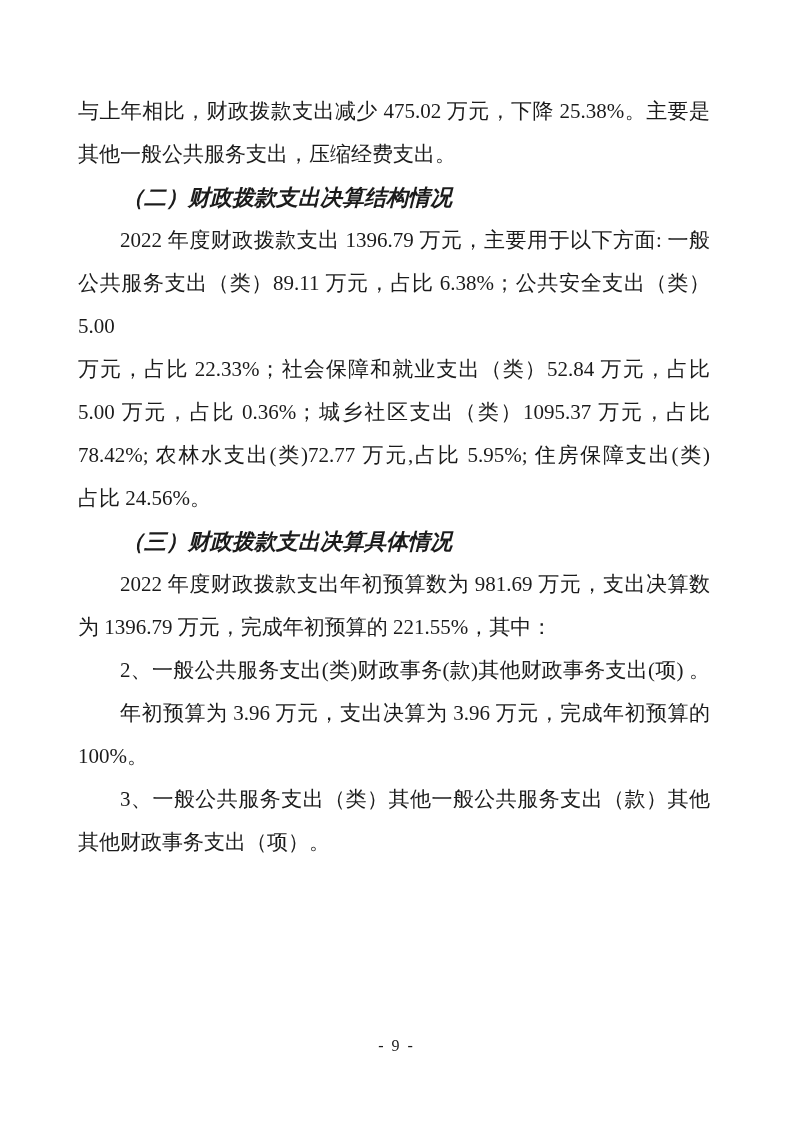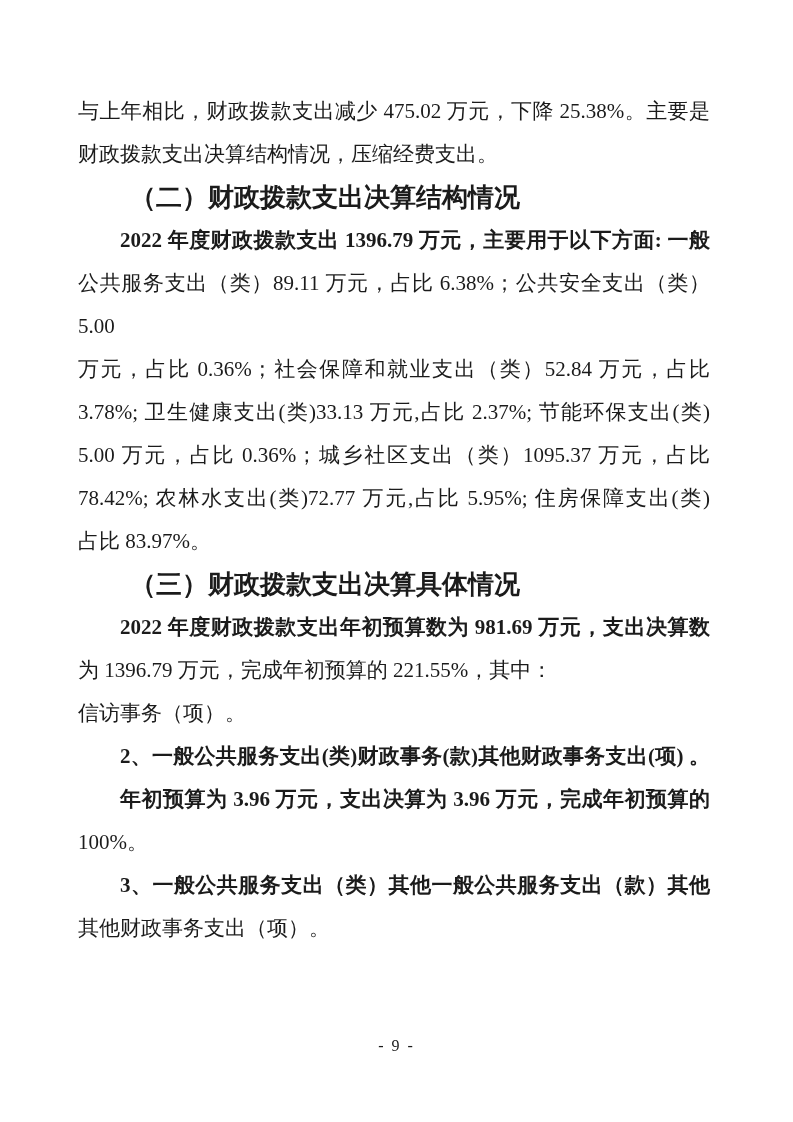--- a/index.html
+++ b/index.html
@@ -30,57 +30,55 @@
     white-space: normal;
     text-align: left;
   }
   .just {
     text-align: justify;
     text-align-last: justify;
     text-justify: inter-character;
   }
   .ind {
     text-indent: 2em;
-    font-weight: bold;
   }
   .head {
     font-weight: bold;
-    font-size: 26px;
+    font-size: 22px;
+    font-style: italic;
   }
   #footer {
     position: absolute;
     left: 0;
     top: 1034px;
     width: 793px;
     text-align: center;
     font-size: 16px;
     line-height: 24px;
     letter-spacing: 2px;
     color: #1b1b1b;
   }
 </style>
 </head>
 <body>
 
 <div id="page">
   <div id="content">
     <div class="ln just">与上年相比，财政拨款支出减少 475.02 万元，下降 25.38%。主要是</div>
-    <div class="ln">财政拨款支出决算结构情况，压缩经费支出。</div>
+    <div class="ln">其他一般公共服务支出，压缩经费支出。</div>
     <div class="ln head ind">（二）财政拨款支出决算结构情况</div>
     <div class="ln just ind">2022 年度财政拨款支出 1396.79 万元，主要用于以下方面: 一般</div>
     <div class="ln just">公共服务支出（类）89.11 万元，占比 6.38%；公共安全支出（类）5.00</div>
-    <div class="ln just">万元，占比 0.36%；社会保障和就业支出（类）52.84 万元，占比</div>
-    <div class="ln just">3.78%; 卫生健康支出(类)33.13 万元,占比 2.37%; 节能环保支出(类)</div>
+    <div class="ln just">万元，占比 22.33%；社会保障和就业支出（类）52.84 万元，占比</div>
     <div class="ln just">5.00 万元，占比 0.36%；城乡社区支出（类）1095.37 万元，占比</div>
     <div class="ln just">78.42%; 农林水支出(类)72.77 万元,占比 5.95%; 住房保障支出(类)</div>
-    <div class="ln">占比 83.97%。</div>
+    <div class="ln">占比 24.56%。</div>
     <div class="ln head ind">（三）财政拨款支出决算具体情况</div>
     <div class="ln just ind">2022 年度财政拨款支出年初预算数为 981.69 万元，支出决算数</div>
     <div class="ln">为 1396.79 万元，完成年初预算的 221.55%，其中：</div>
-    <div class="ln">信访事务（项）。</div>
     <div class="ln just ind">2、一般公共服务支出(类)财政事务(款)其他财政事务支出(项) 。</div>
     <div class="ln just ind">年初预算为 3.96 万元，支出决算为 3.96 万元，完成年初预算的</div>
     <div class="ln">100%。</div>
     <div class="ln just ind">3、一般公共服务支出（类）其他一般公共服务支出（款）其他</div>
     <div class="ln">其他财政事务支出（项）。</div>
   </div>
   <div id="footer">- 9 -</div>
 </div>
 
 </body></html>

